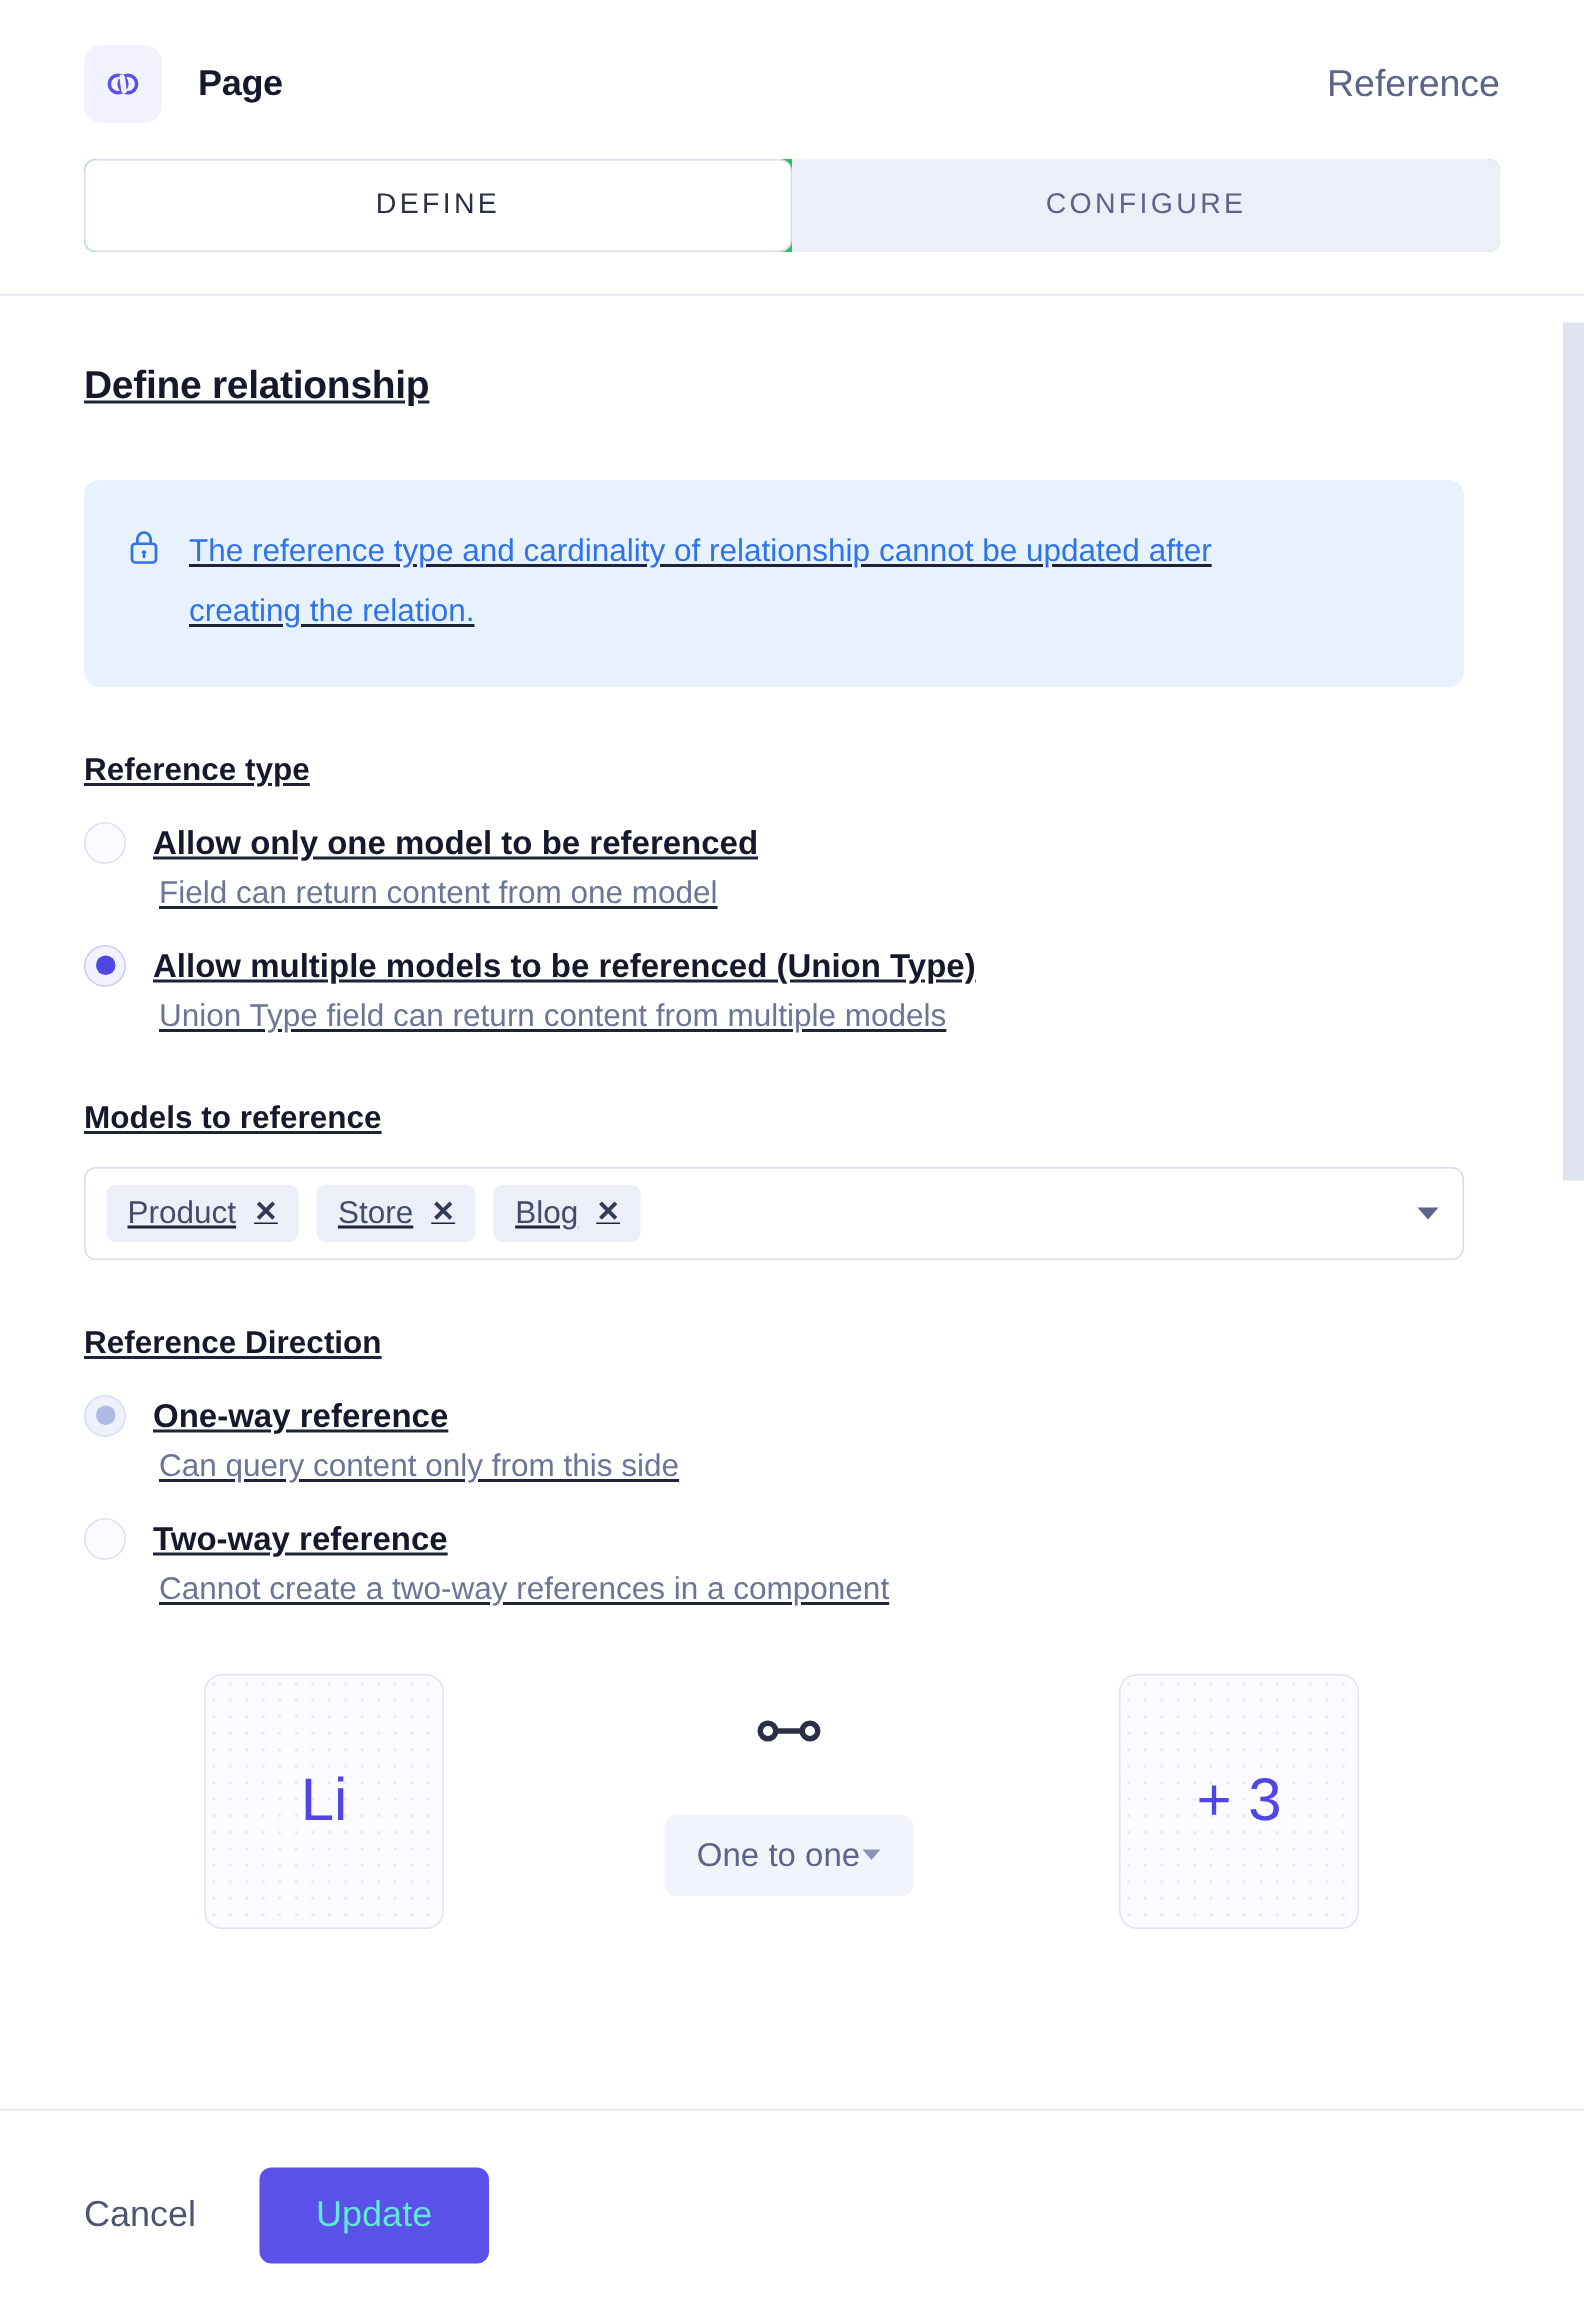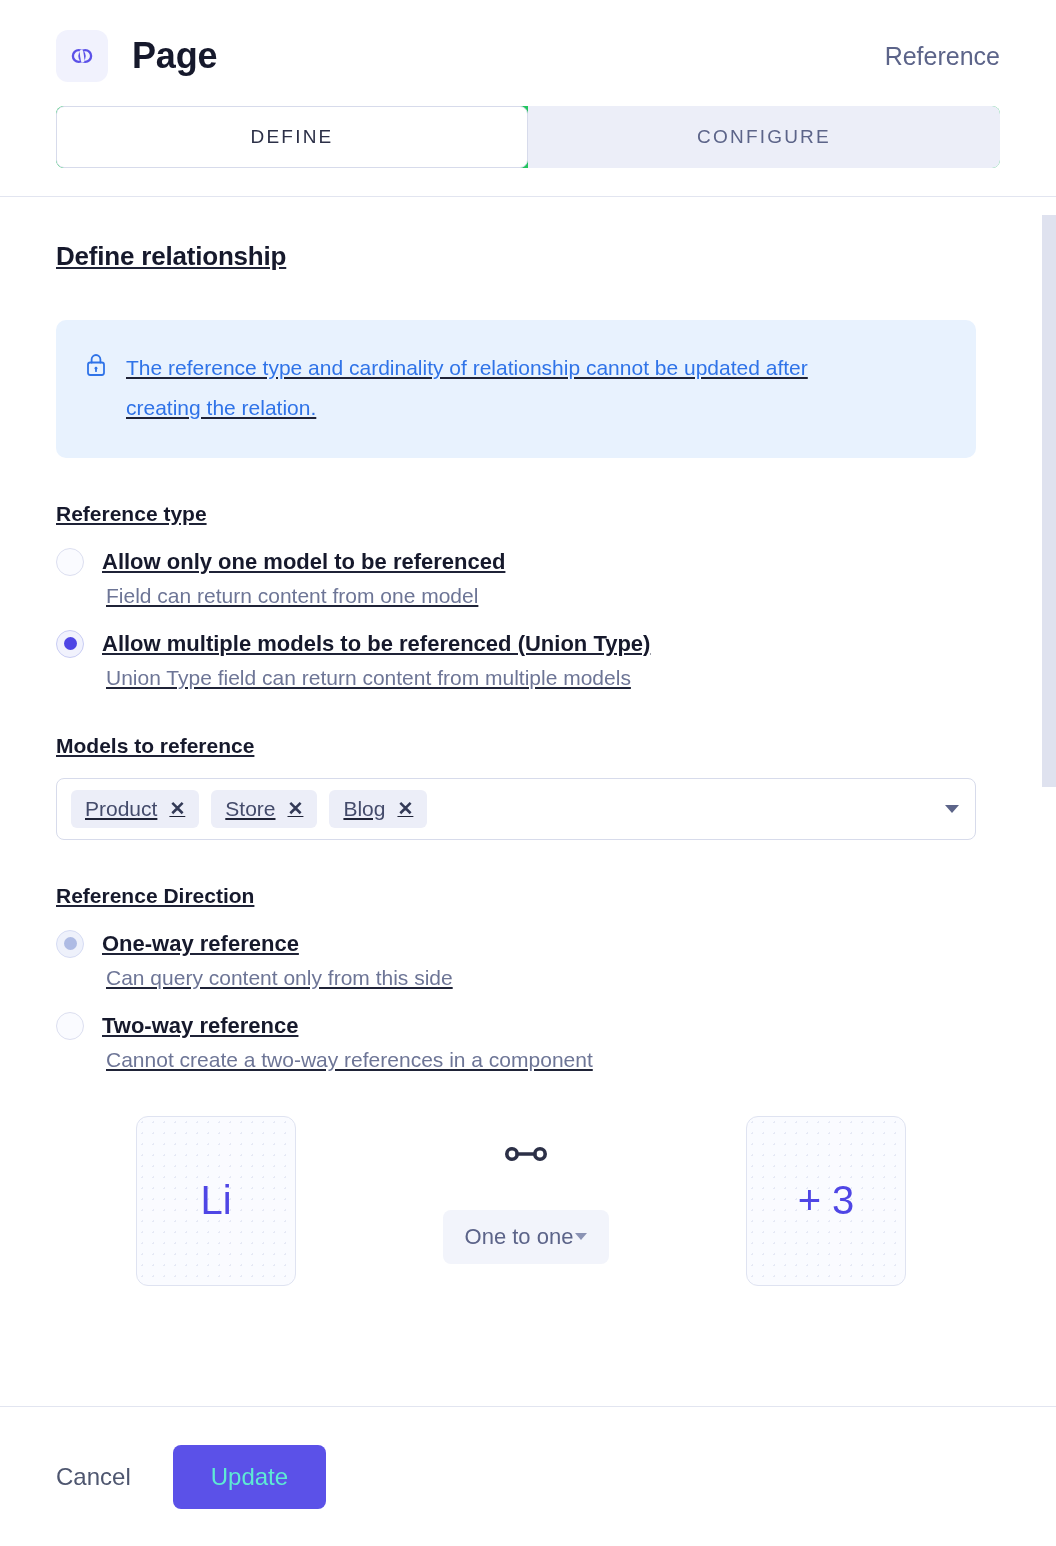--- a/index.html
+++ b/index.html
@@ -46,21 +46,21 @@
     background: #f1f2fd;
     display: flex;
     align-items: center;
     justify-content: center;
     flex: 0 0 auto;
   }
 
   .app-icon svg { display: block; }
 
   .app-title {
-    font-size: 36px;
+    font-size: 24px;
     font-weight: bold;
     color: #16192c;
     margin-left: 24px;
     letter-spacing: -0.2px;
   }
 
   .header-right {
     margin-left: auto;
     font-size: 25px;
     color: #5c6489;

